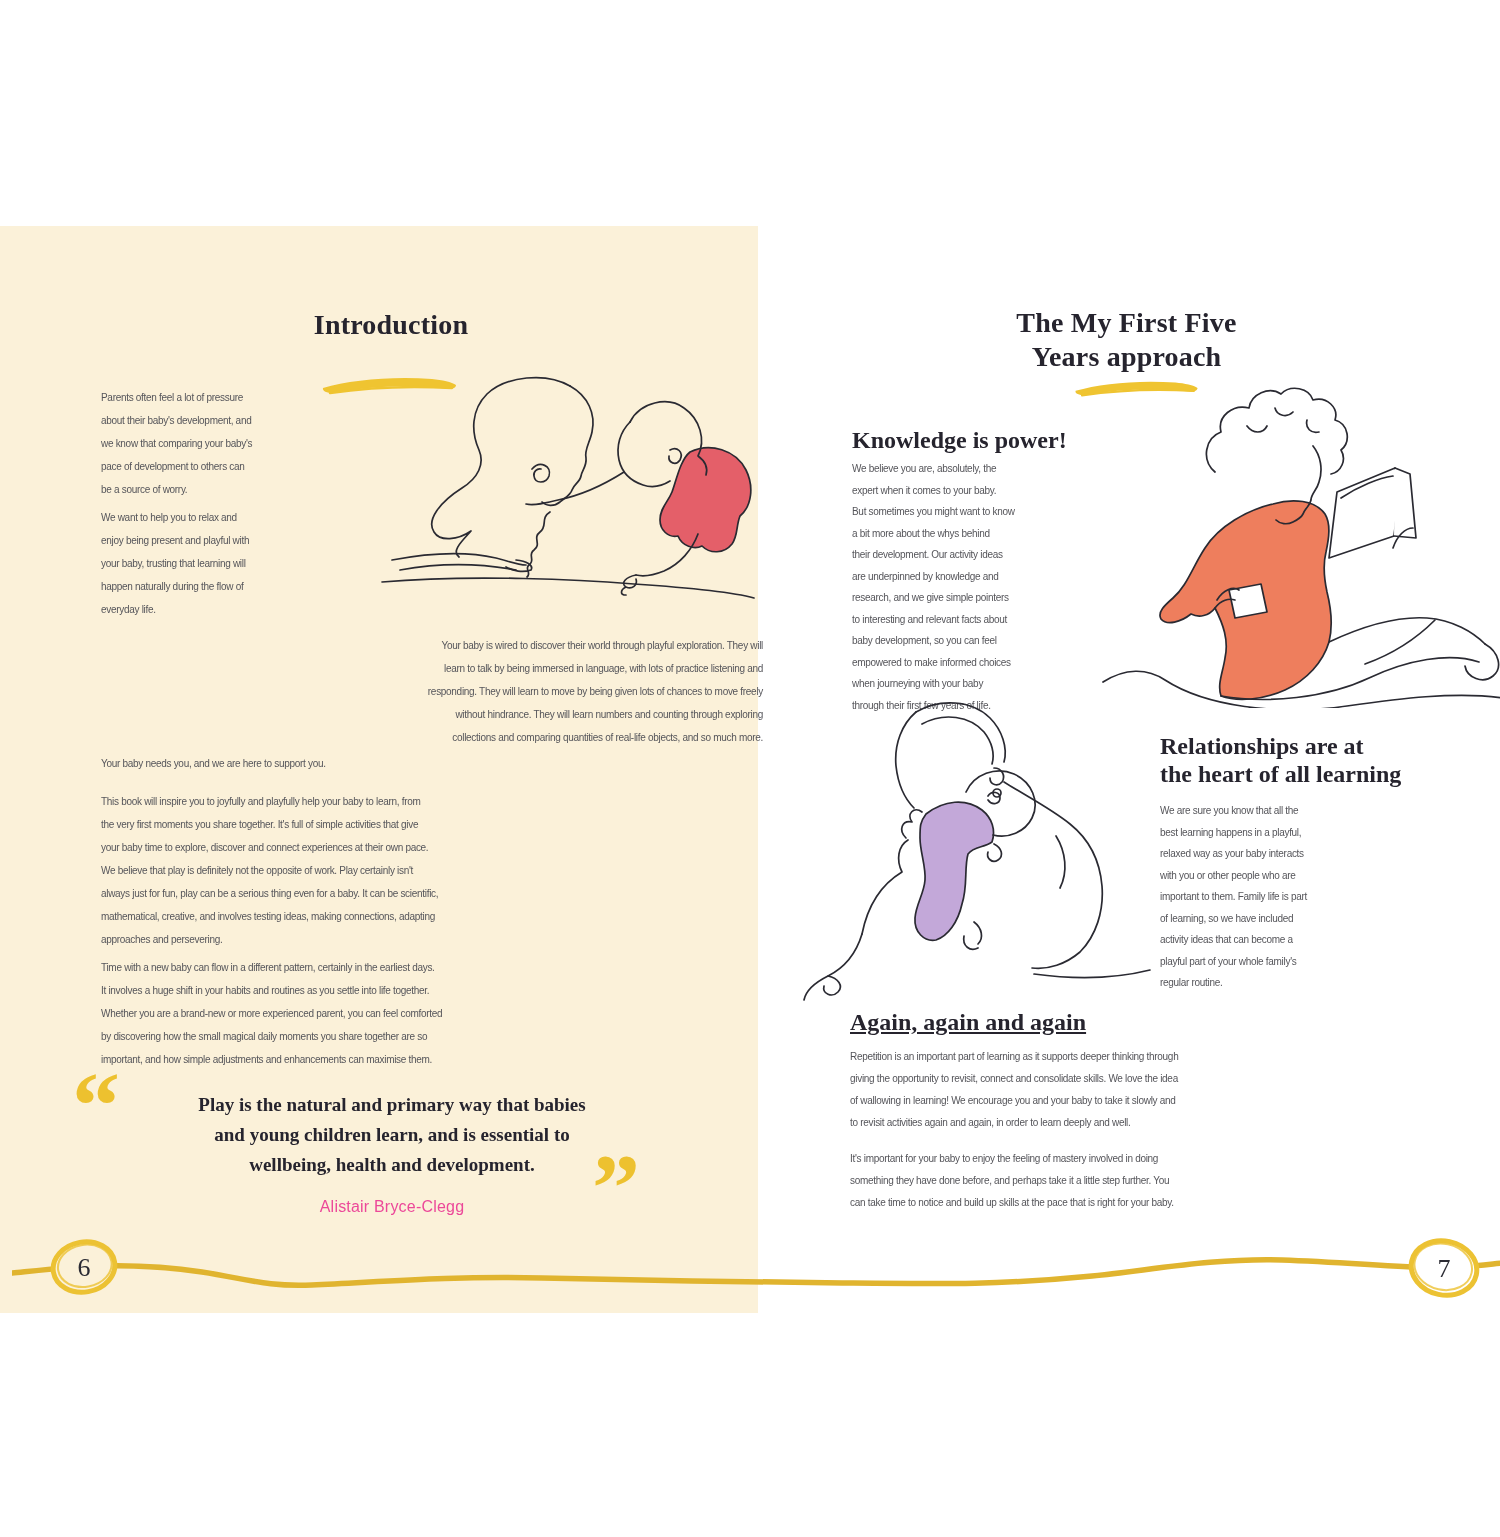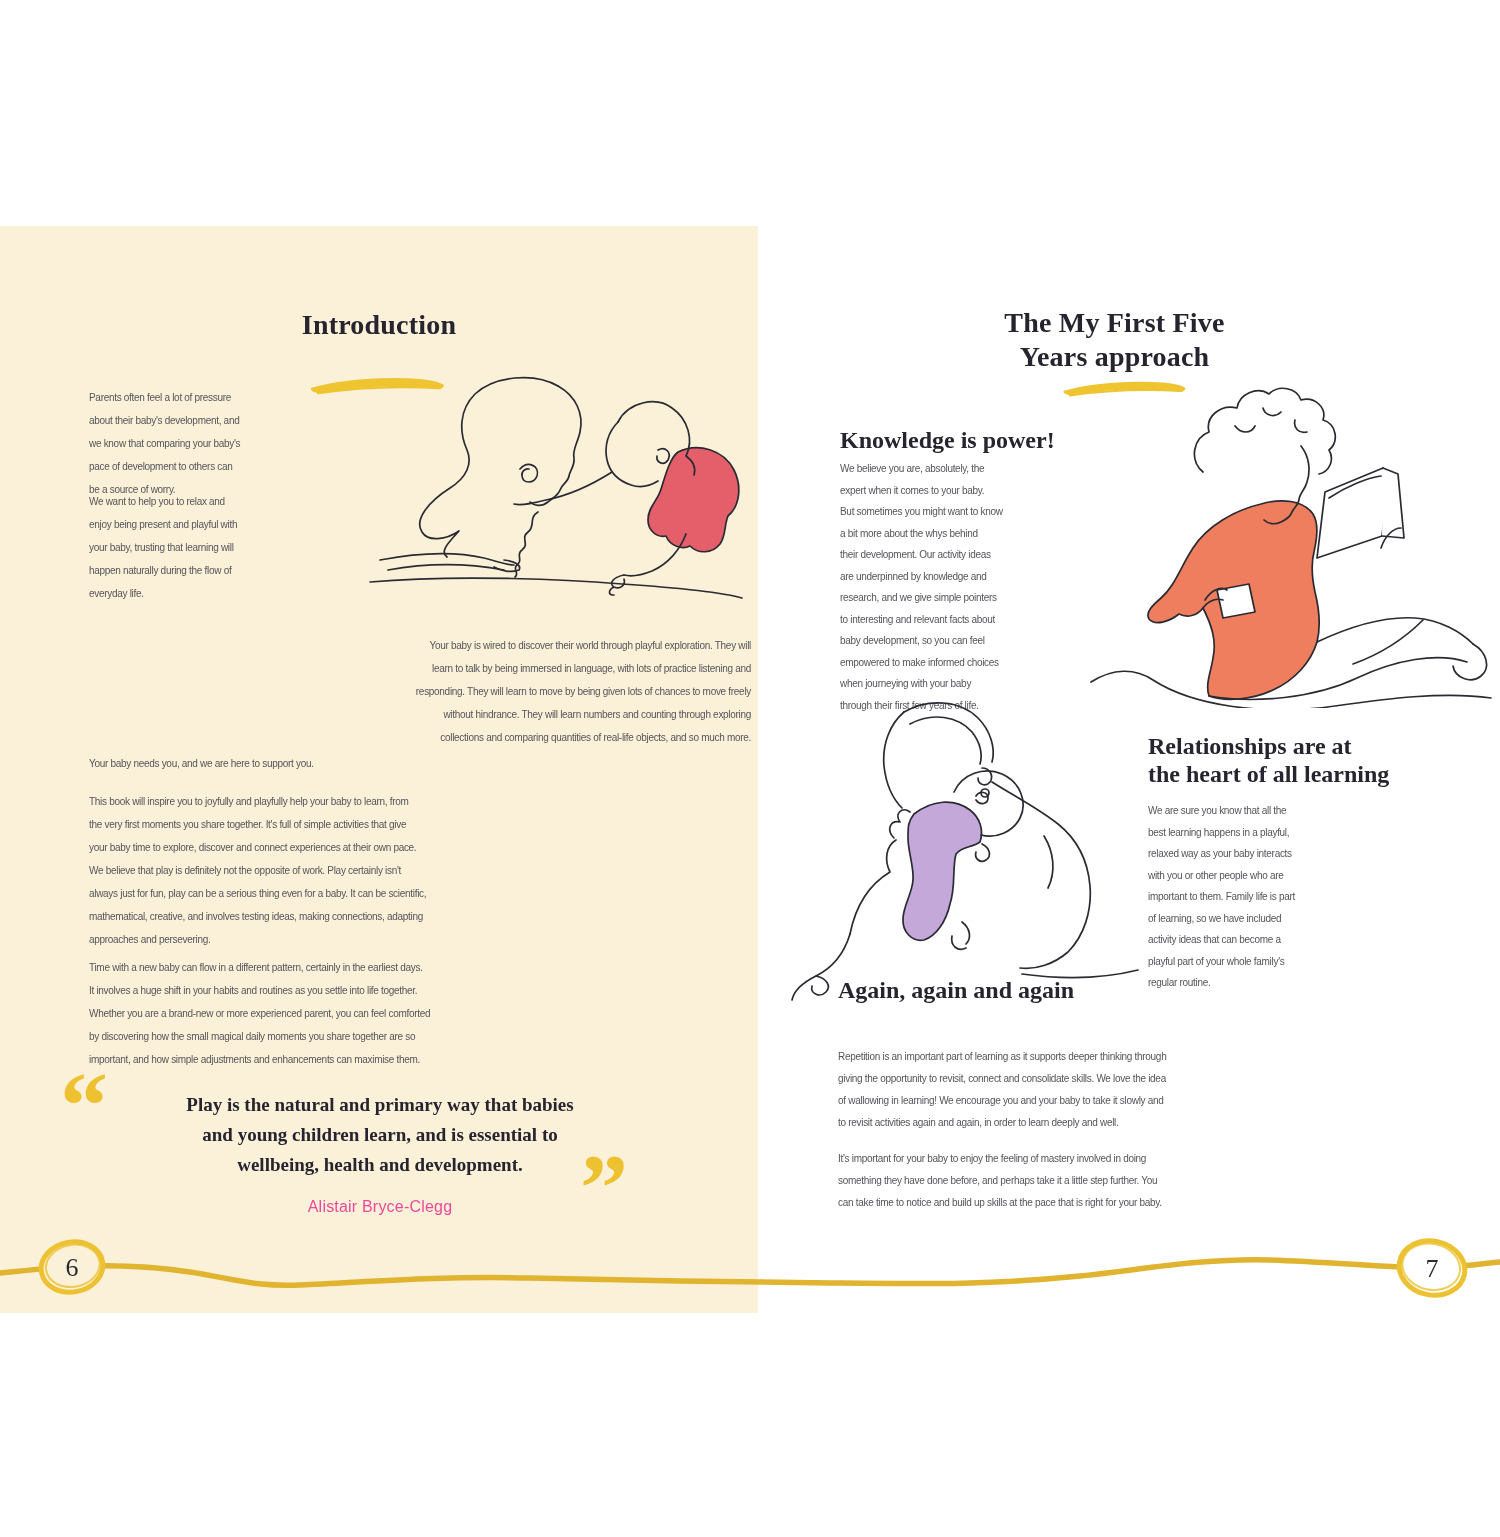--- a/index.html
+++ b/index.html
@@ -1,20 +1,20 @@
 <!DOCTYPE html>
 <html><head>
 <meta charset="utf-8">
 <style>
   html,body{margin:0;padding:0;}
   body{
     width:1500px;height:1537px;position:relative;background:#ffffff;
     font-family:"Liberation Sans", sans-serif;overflow:hidden;
   }
-  .abs{position:absolute;}
+  .abs{position:absolute;margin-left:12px;}
   .page{position:absolute;top:226px;height:1087px;}
   .page-left{left:0;width:758px;background:#fbf1d9;}
   .page-right{left:758px;width:742px;background:#ffffff;}
   .serif{font-family:"Liberation Serif", serif;color:#26242e;}
   .page-title{font-size:28px;font-weight:bold;text-align:center;line-height:34px;white-space:pre-line;letter-spacing:.2px;}
   .section-heading{font-size:24px;font-weight:bold;line-height:28px;white-space:pre-line;}
   .body-text{
     font-size:10px;line-height:23px;letter-spacing:-0.3px;color:#55555a;
     white-space:pre-line;
   }
@@ -44,21 +44,21 @@
     <path d="M5,14 C32,6 74,2 114,5 C124,6 134,8 138,11 C138,13 136,15 131,15 C95,10 52,12 15,19 C9,19 4,17 5,14 Z" fill="#efc431"></path>
     <path d="M12,19 C52,13 98,12 134,14" fill="none" stroke="#efc431" stroke-width="2.4" stroke-linecap="round"></path>
   </svg>
 </div>
 
 <div class="abs body-text" style="left:89px;top:386px;width:330px;">Parents often feel a lot of pressure
 about their baby's development, and
 we know that comparing your baby's
 pace of development to others can
 be a source of worry.</div>
-<div class="abs body-text" style="left:89px;top:490px;width:330px;">We want to help you to relax and
+<div class="abs body-text" style="left:89px;top:506px;width:330px;">We want to help you to relax and
 enjoy being present and playful with
 your baby, trusting that learning will
 happen naturally during the flow of
 everyday life.</div>
 
 <div class="abs" style="left:362px;top:374px;">
   <svg width="385" height="255" viewBox="0 0 385 255" fill="none" stroke="#2a2a32" stroke-width="1.7" stroke-linecap="round" stroke-linejoin="round">
 
     <path d="M8,208 C100,200 210,206 260,210 C320,214 362,219 380,224"></path>
 
@@ -201,21 +201,21 @@
 <div class="abs body-text tight" style="left:1148px;top:800px;width:330px;">We are sure you know that all the
 best learning happens in a playful,
 relaxed way as your baby interacts
 with you or other people who are
 important to them. Family life is part
 of learning, so we have included
 activity ideas that can become a
 playful part of your whole family's
 regular routine.</div>
 
-<div class="abs serif section-heading" style="left:838px;top:976px;">Again, again and again</div>
+<div class="abs serif section-heading" style="left:838px;top:1008px;text-decoration:underline;">Again, again and again</div>
 <div class="abs body-text midline" style="left:838px;top:1046px;width:650px;">Repetition is an important part of learning as it supports deeper thinking through
 giving the opportunity to revisit, connect and consolidate skills. We love the idea
 of wallowing in learning! We encourage you and your baby to take it slowly and
 to revisit activities again and again, in order to learn deeply and well.</div>
 <div class="abs body-text midline" style="left:838px;top:1148px;width:650px;">It's important for your baby to enjoy the feeling of mastery involved in doing
 something they have done before, and perhaps take it a little step further. You
 can take time to notice and build up skills at the pace that is right for your baby.</div>
 
 <div class="abs" style="left:0;top:1230px;">
   <svg width="1500" height="90" viewBox="0 0 1500 90">

